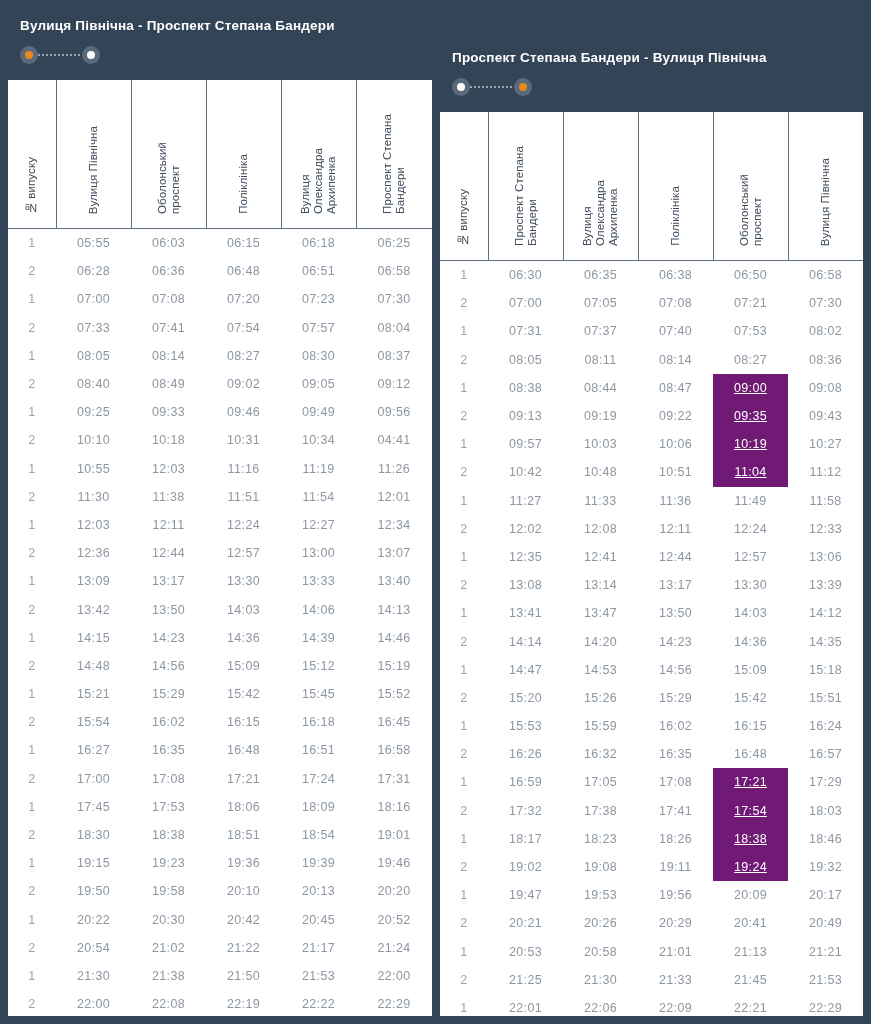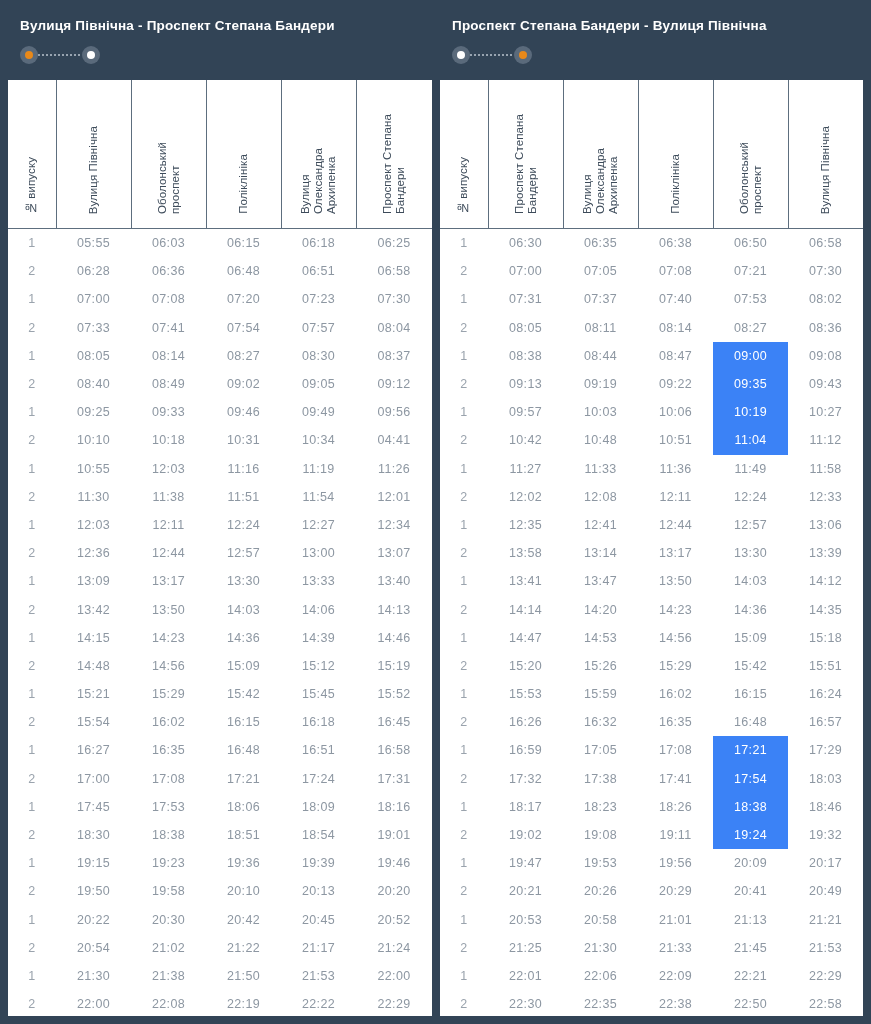--- a/index.html
+++ b/index.html
@@ -27,21 +27,21 @@
   }
 
   .panel {
     box-sizing: border-box;
     display: flex;
     flex-direction: column;
     background: #324456;
     position: relative;
   }
   .panel.left  { width: 440px; padding: 0 8px 8px 8px; justify-content: space-between; }
-  .panel.right { width: 431px; padding: 0 8px 8px 0px; }
+  .panel.right { width: 431px; padding: 0 8px 8px 0px; margin-top: 32px; }
 
   
   .panel-head {
     height: 80px;
     box-sizing: border-box;
     padding: 18px 0 0 12px;
     background: #324456;
     flex: 0 0 auto;
   }
   .panel-title {
@@ -131,22 +131,23 @@
     color: #8d97a2;
     font-size: 12.5px;
     letter-spacing: .3px;
     height: 28.2px;
     padding: 0;
     border: none;
     white-space: nowrap;
   }
   table.sched tbody td.runno { color: #9aa3ad; }
   table.sched tbody td.hl {
-    background: #3b82f6;
+    background: #701a75;
     color: #ffffff;
+    text-decoration: underline;
   }
 
   
   .panel.left  col.c0 { width: 48px;  }
   .panel.left  col.c1 { width: 75px;  }
   .panel.left  col.c2 { width: 75px;  }
   .panel.left  col.c3 { width: 75px;  }
   .panel.left  col.c4 { width: 75px;  }
   .panel.left  col.c5 { width: 76px;  }
 
@@ -551,21 +552,21 @@
             <tr>
               <td class="runno">1</td>
               <td>12:35</td>
               <td>12:41</td>
               <td>12:44</td>
               <td>12:57</td>
               <td>13:06</td>
             </tr>
             <tr>
               <td class="runno">2</td>
-              <td>13:58</td>
+              <td>13:08</td>
               <td>13:14</td>
               <td>13:17</td>
               <td>13:30</td>
               <td>13:39</td>
             </tr>
             <tr>
               <td class="runno">1</td>
               <td>13:41</td>
               <td>13:47</td>
               <td>13:50</td>

